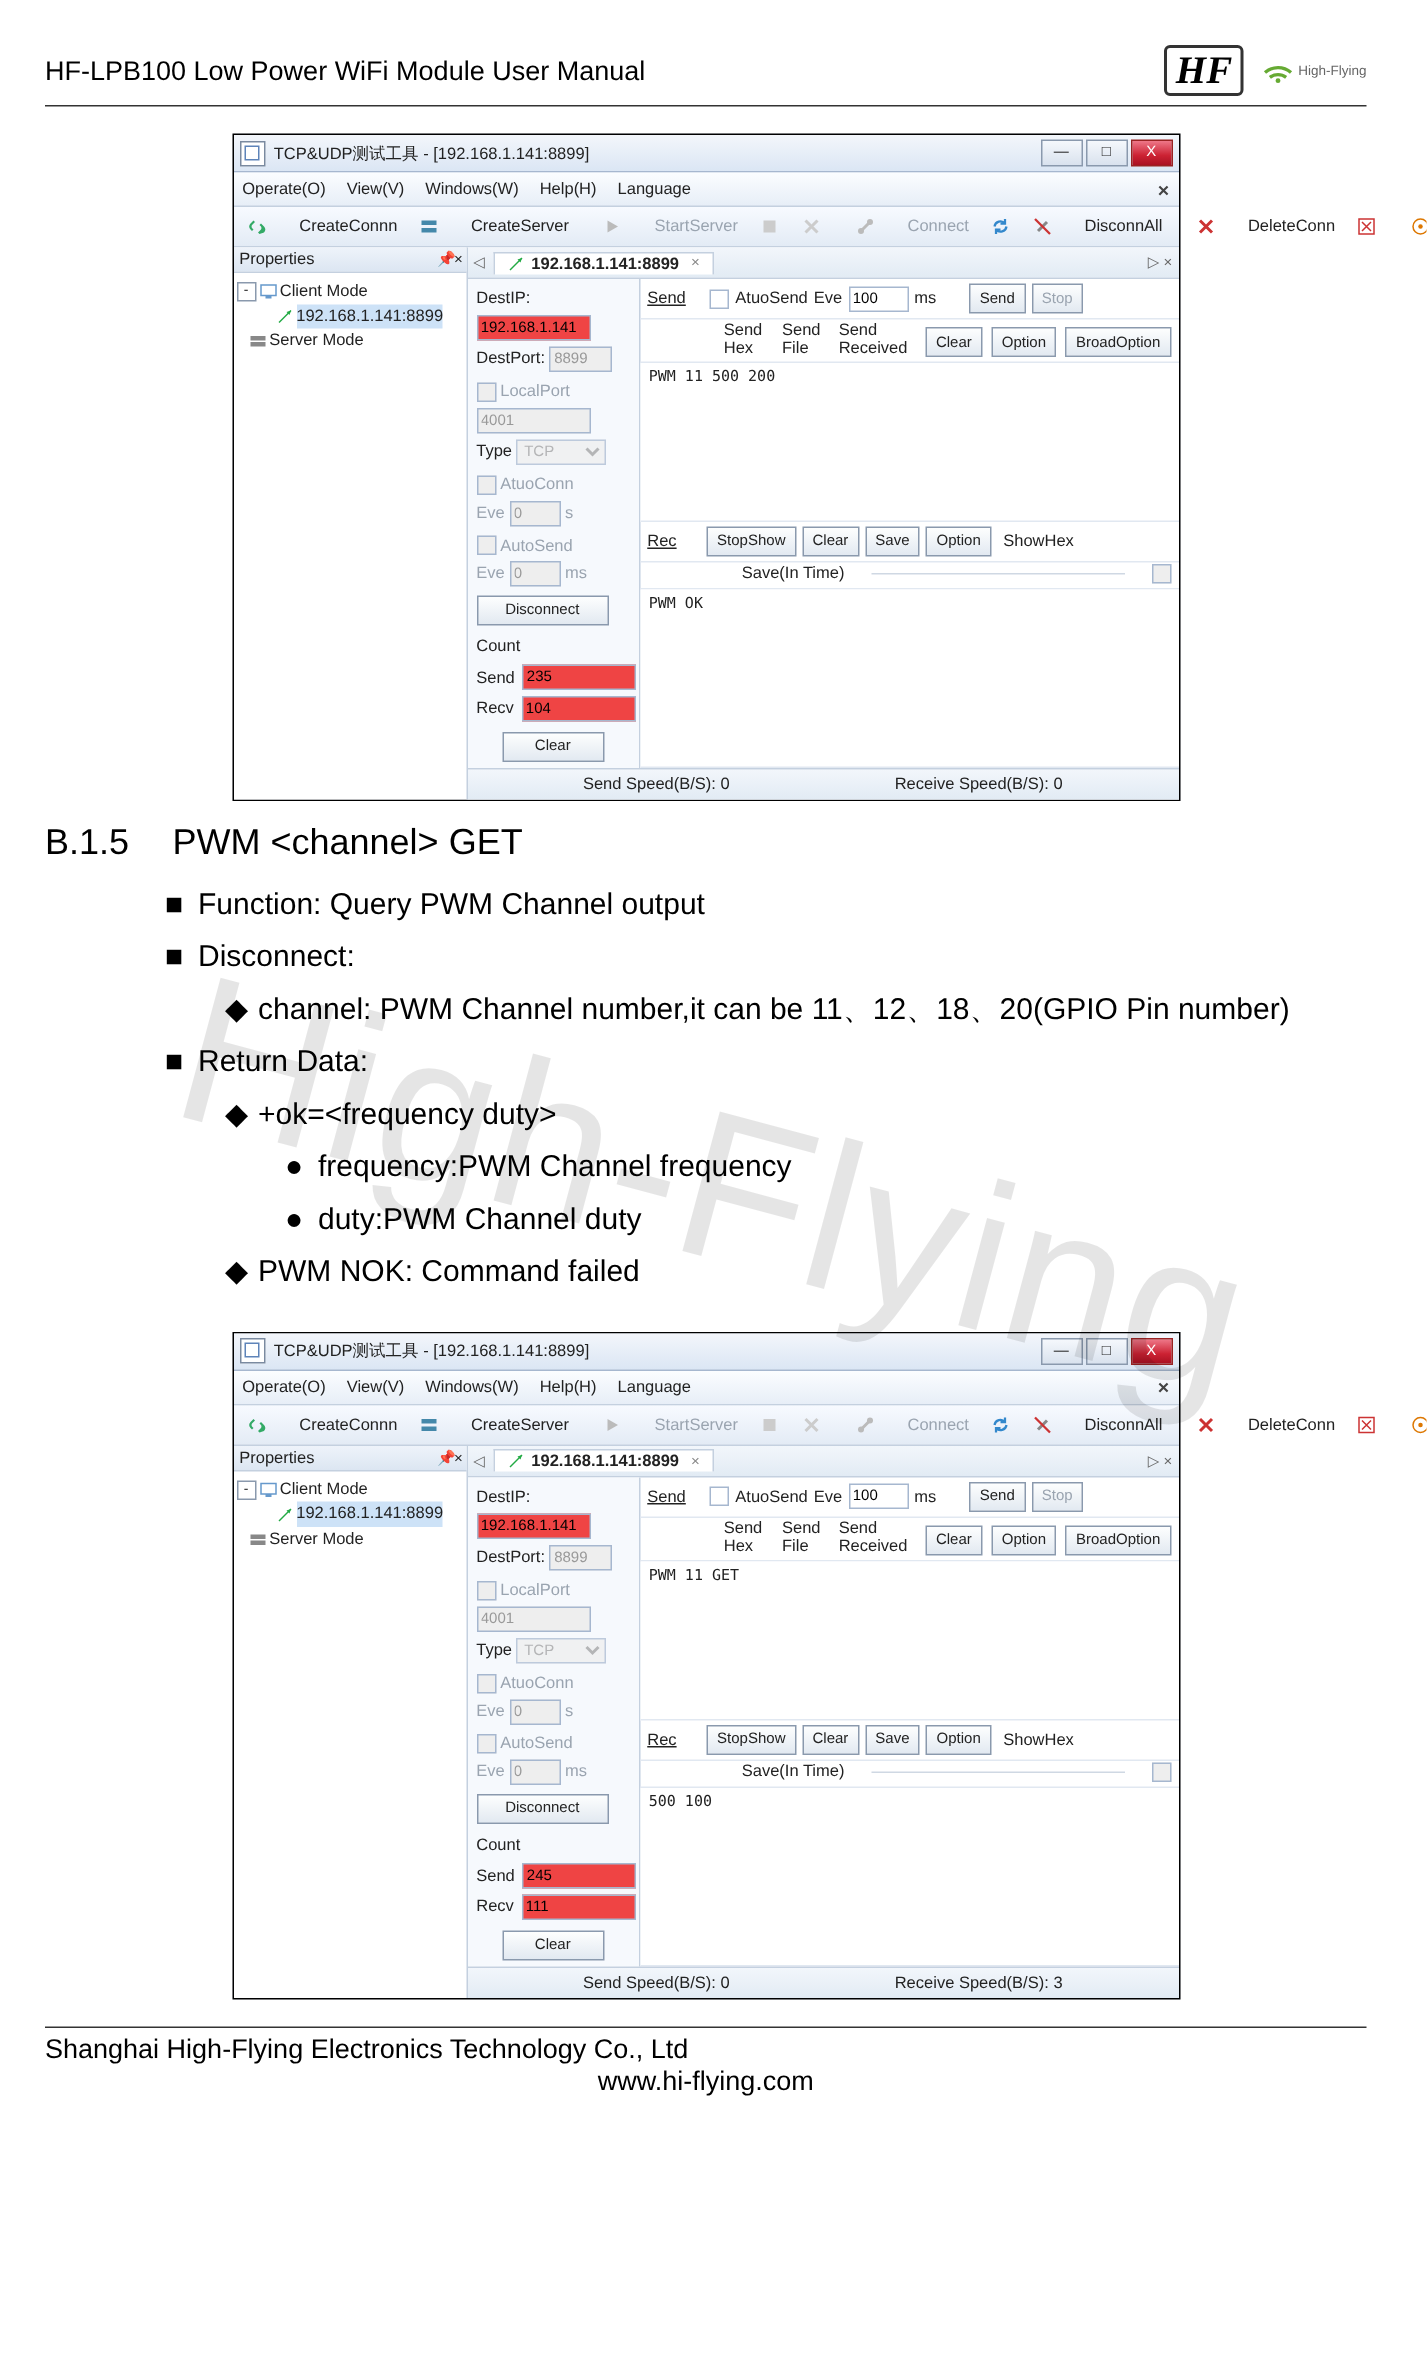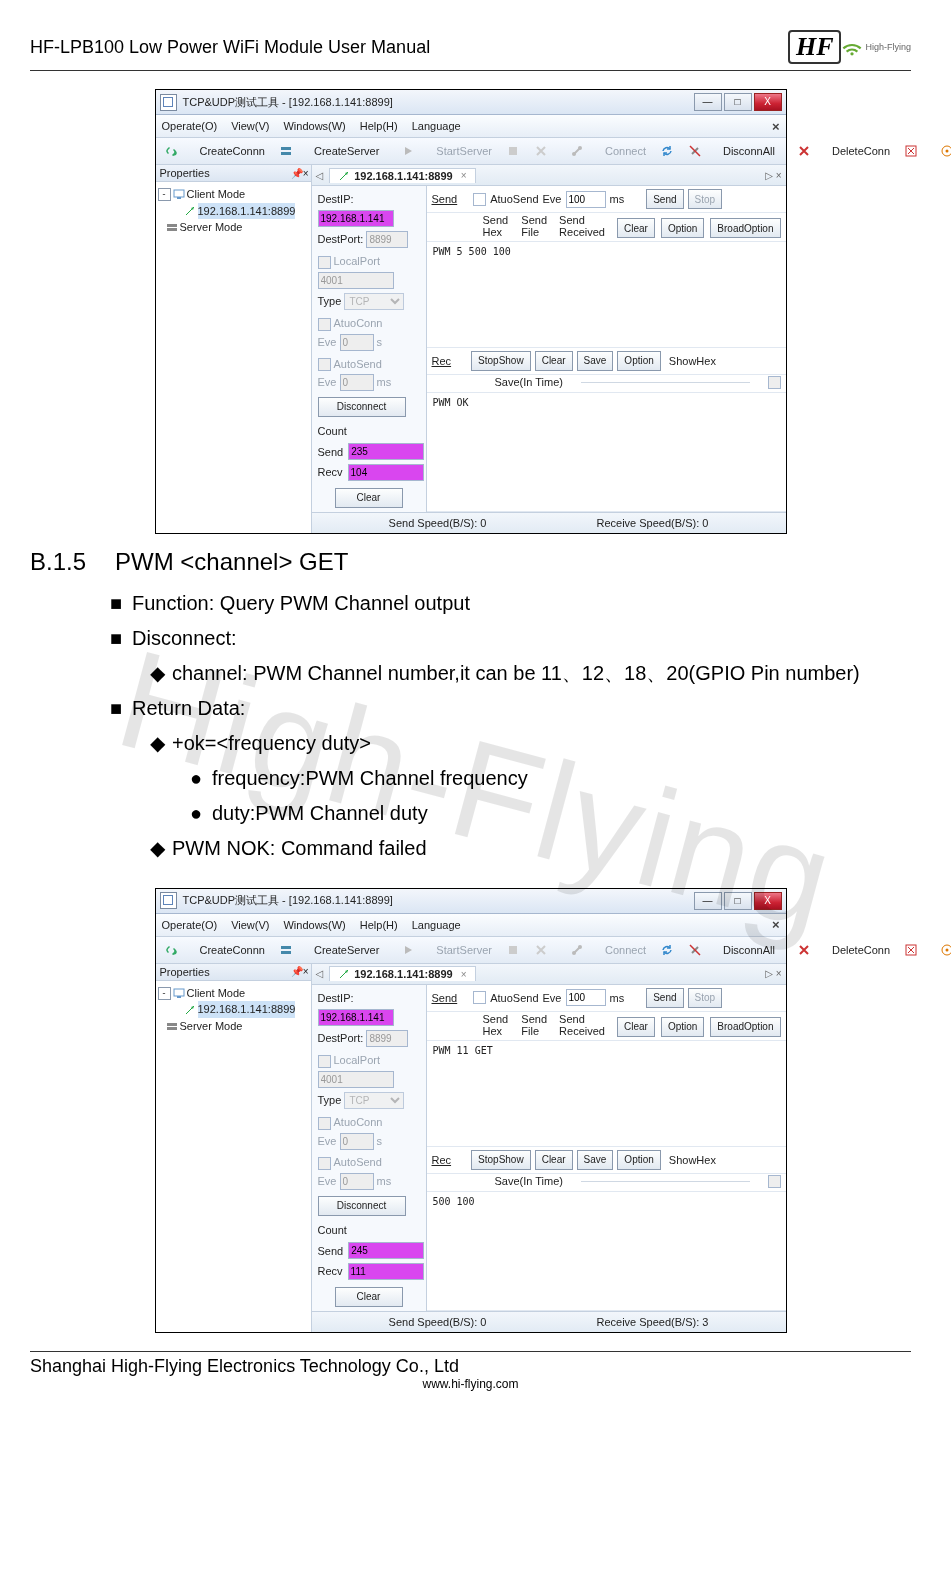--- a/index.html
+++ b/index.html
@@ -1,27 +1,27 @@
 <!DOCTYPE html>
 <html><head>
 <meta charset="utf-8">
 <style>
 body{margin:0;padding:0;font-family:Arial,Helvetica,sans-serif;color:#000;background:#fff;width:951px;position:relative}
 .page{width:951px;min-height:1580px;padding:30px 40px 30px 30px;box-sizing:border-box;position:relative}
 .header-row{display:flex;justify-content:space-between;align-items:center}
 .doc-title{font-size:18px}
 .logo{display:flex;align-items:center}
-.logo-hf{font-family:"Times New Roman",serif;font-style:italic;font-weight:bold;font-size:26px;border:2px solid #333;padding:0 6px;border-radius:4px;margin-right:4px}
+.logo-hf{font-family:"Times New Roman",serif;font-style:italic;font-weight:bold;font-size:26px;border:2px solid #333;padding:0 6px;border-radius:4px;margin-right:16px}
 .logo-sub{font-size:9px;color:#666}
 .logo-arc{position:relative;width:20px;height:20px}
 .logo-arc svg{position:absolute;top:-6px;left:-6px}
 hr.top{margin:6px 0 18px 0;border:none;border-top:1px solid #333}
 hr.bot{margin:18px 0 4px 0;border:none;border-top:1px solid #333}
 .footer-co{font-size:18px}
-.footer-url{font-size:12px;text-align:center}
+.footer-url{font-size:18px;text-align:center}
 .footer-page{font-size:18px;text-align:right}
 .wm{position:absolute;left:50%;top:50%;transform:translate(-50%,-50%) rotate(15deg);font-size:140px;color:rgba(0,0,0,.10);font-family:Arial,Helvetica,sans-serif;pointer-events:none;white-space:nowrap;font-weight:400;letter-spacing:2px}
 .sec-title{font-size:24px;margin:14px 0 10px 0}
 .sec-no{display:inline-block;min-width:85px}
 .b1{margin-left:80px;font-size:20px;line-height:1.75}
 .b2{margin-left:120px;font-size:20px;line-height:1.75}
 .b3{margin-left:160px;font-size:20px;line-height:1.75}
 .sq{font-family:Arial;display:inline-block;width:22px}
 .di{display:inline-block;width:22px}
 .dot{display:inline-block;width:22px}
@@ -51,21 +51,21 @@
 .node-ic{width:12px;height:12px}
 .tree .sel{background:#cde2f7}
 .right{flex:1;background:#fff;display:flex;flex-direction:column}
 .tabbar{display:flex;align-items:center;background:linear-gradient(#f2f6fb,#e2ebf4);border-bottom:1px solid #c4d0df;height:20px;padding:0 4px}
 .tabbar .l,.tabbar .r{font-size:10px;color:#666}
 .tab{background:#fff;border:1px solid #c4d0df;border-bottom:none;padding:1px 8px;margin:0 6px;display:flex;align-items:center;gap:4px}
 .tab .x{color:#888;font-size:10px;margin-left:4px}
 .tabbar .r{margin-left:auto}
 .panels{display:flex;flex:1}
 .conn{width:102px;border-right:1px solid #c4d0df;padding:4px 6px;background:#f6f9fd;font-size:11px;line-height:1.7}
-.conn input[type=text]{width:70px;height:15px;border:1px solid #a6b7cf;font-size:10px;padding:0 2px;background:#d946ef;font-family:inherit}
+.conn input[type=text]{width:70px;height:15px;border:1px solid #a6b7cf;font-size:10px;padding:0 2px;background:#ef4444;font-family:inherit}
 .conn input.dis{background:#eee;color:#999}
 .conn select{width:60px;height:17px;border:1px solid #a6b7cf;font-size:10px;background:#eee;color:#999}
 .conn .chk{color:#9aa4b0}
 .conn .chkbox{display:inline-block;width:11px;height:11px;border:1px solid #a6b7cf;vertical-align:middle;margin-right:3px;background:#eee}
 .btnw{height:18px;border:1px solid #8a99ad;background:linear-gradient(#fdfefe,#e2e9f1);font-size:10px;padding:0 6px;display:inline-flex;align-items:center;justify-content:center}
 .btnw.dis{color:#9aa4b0}
 .count-row{display:flex;align-items:center;gap:5px;margin-top:2px}
 .count-row .lbl{width:26px}
 .count-row input{width:42px}
 .main{flex:1;display:flex;flex-direction:column}
@@ -287,21 +287,21 @@
                 <span>Send Hex</span>
               <span class="chkbox"></span>
                 <span>Send File</span>
               <span class="chkbox"></span>
                 <span>Send Received</span>
               <span style="flex:1"></span>
               <span class="btnw">Clear</span>
               <span class="btnw">Option</span>
               <span class="btnw">BroadOption</span>
             </div>
-            <div class="log">PWM 5 500 100</div>
+            <div class="log">PWM 11 500 200</div>
             <div class="recbar">
               <span style="text-decoration:underline">Rec</span>
               <span style="width:12px"></span>
               <span class="btnw">StopShow</span>
               <span class="btnw">Clear</span>
               <span class="btnw">Save</span>
               <span class="btnw">Option</span>
               <span class="chkbox"></span>
                 <span>ShowHex</span>
             </div>

